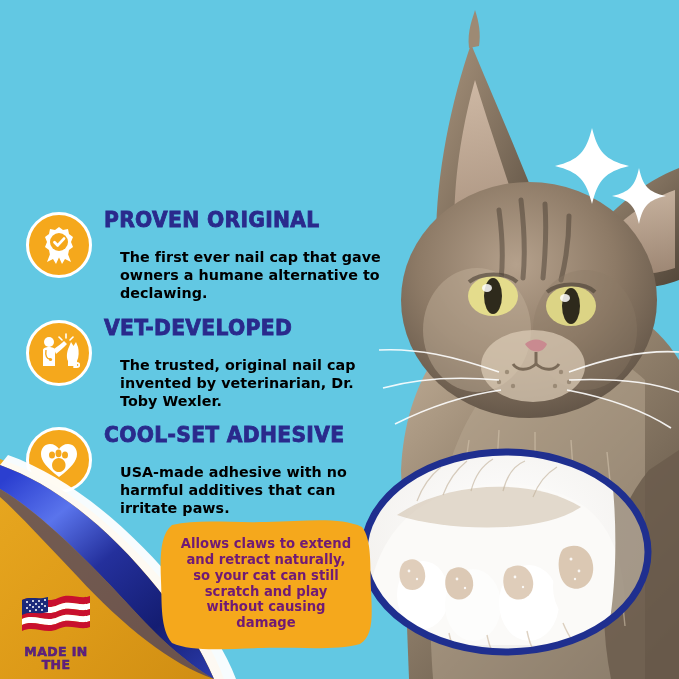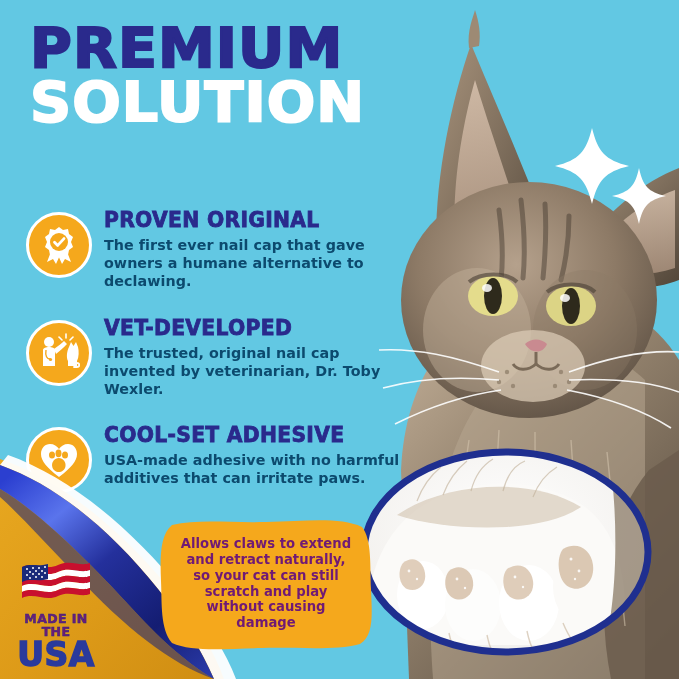--- a/index.html
+++ b/index.html
@@ -63,22 +63,22 @@
   }
   .ftext{flex:1 1 auto;padding-top:2px;}
   .fhead{
     font-size:20.5px;font-weight:bold;color:#2a2a8c;
     letter-spacing:.3px;line-height:1.05;
     -webkit-text-stroke:.8px #2a2a8c;
     margin:0 0 4px 0;
     transform:scaleX(.99);transform-origin:left center;
   }
   .fbody{
-    font-size:14.3px;font-weight:bold;color:#0c4a6e;
-    line-height:1.27;margin:0;letter-spacing:.05px;
+    font-size:14.3px;font-weight:bold;color:#000000;
+    line-height:1.27;margin:16px;letter-spacing:.05px;
   }
 
   
   .curl-layer{position:absolute;left:0;bottom:0;width:300px;height:260px;}
 
   
   .usa{
     position:absolute;left:8px;bottom:8px;width:96px;
     text-align:center;
   }
@@ -284,24 +284,20 @@
             <path d="M206 178 C210 188 214 194 218 200"></path>
           </g>
 
           <path d="M250 0 L298 0 L298 214 L244 214 C262 160 262 60 250 0 Z" fill="#8a7a66" opacity=".75"></path>
         </g>
         <ellipse cx="149" cy="107" rx="142" ry="100" fill="none" stroke="#1f2f8f" stroke-width="7"></ellipse>
       </svg>
     </div>
   </div>
 
-  <div class="headline">
-    <span class="l1">PREMIUM</span>
-    <span class="l2">SOLUTION</span>
-  </div>
 
   <div class="feature f1">
     <div class="badge">
       <svg width="40" height="40" viewBox="0 0 40 40">
         <path d="M13 24 L8 37 L14 34 L17 39 L22 28 Z" fill="#ffffff"></path>
         <path d="M27 24 L32 37 L26 34 L23 39 L18 28 Z" fill="#ffffff"></path>
         <path d="M20 2 L24 5 L29 4 L30 9 L34 12 L32 17 L34 22 L30 25 L29 30 L24 29 L20 32 L16 29 L11 30 L10 25 L6 22 L8 17 L6 12 L10 9 L11 4 L16 5 Z" fill="#ffffff"></path>
         <circle cx="20" cy="17" r="9" fill="#f5a81c"></circle>
         <path d="M15.5 17.2 L18.7 20.4 L25 13.6" stroke="#ffffff" stroke-width="2.8" fill="none" stroke-linecap="round" stroke-linejoin="round"></path>
       </svg>
@@ -404,21 +400,20 @@
         <circle cx="7" cy="16" r="1"></circle>
           <circle cx="13" cy="15" r="1"></circle>
           <circle cx="19" cy="15" r="1"></circle>
           <circle cx="25" cy="14" r="1"></circle>
         <circle cx="10" cy="19" r="1"></circle>
           <circle cx="16" cy="18" r="1"></circle>
           <circle cx="22" cy="18" r="1"></circle>
       </g>
     </svg>
     <p class="usa-made">MADE IN THE</p>
-    <p class="usa-big">USA</p>
   </div>
 
   <div class="callout">
     <svg class="callout-bg" width="216" height="132" viewBox="0 0 216 132" preserveAspectRatio="none">
       <path d="M14 6 C40 0 70 4 108 3 C150 2 182 -2 204 8 C214 20 212 48 213 70 C214 96 216 116 202 125 C176 132 140 128 104 129 C66 130 34 133 14 124 C2 110 4 84 3 62 C2 38 2 16 14 6 Z" fill="#f5a81c"></path>
     </svg>
     <div class="callout-inner">
       <p class="co-body">Allows claws to extend and retract naturally, so your cat can still scratch and play without causing damage</p>
     </div>
   </div>

